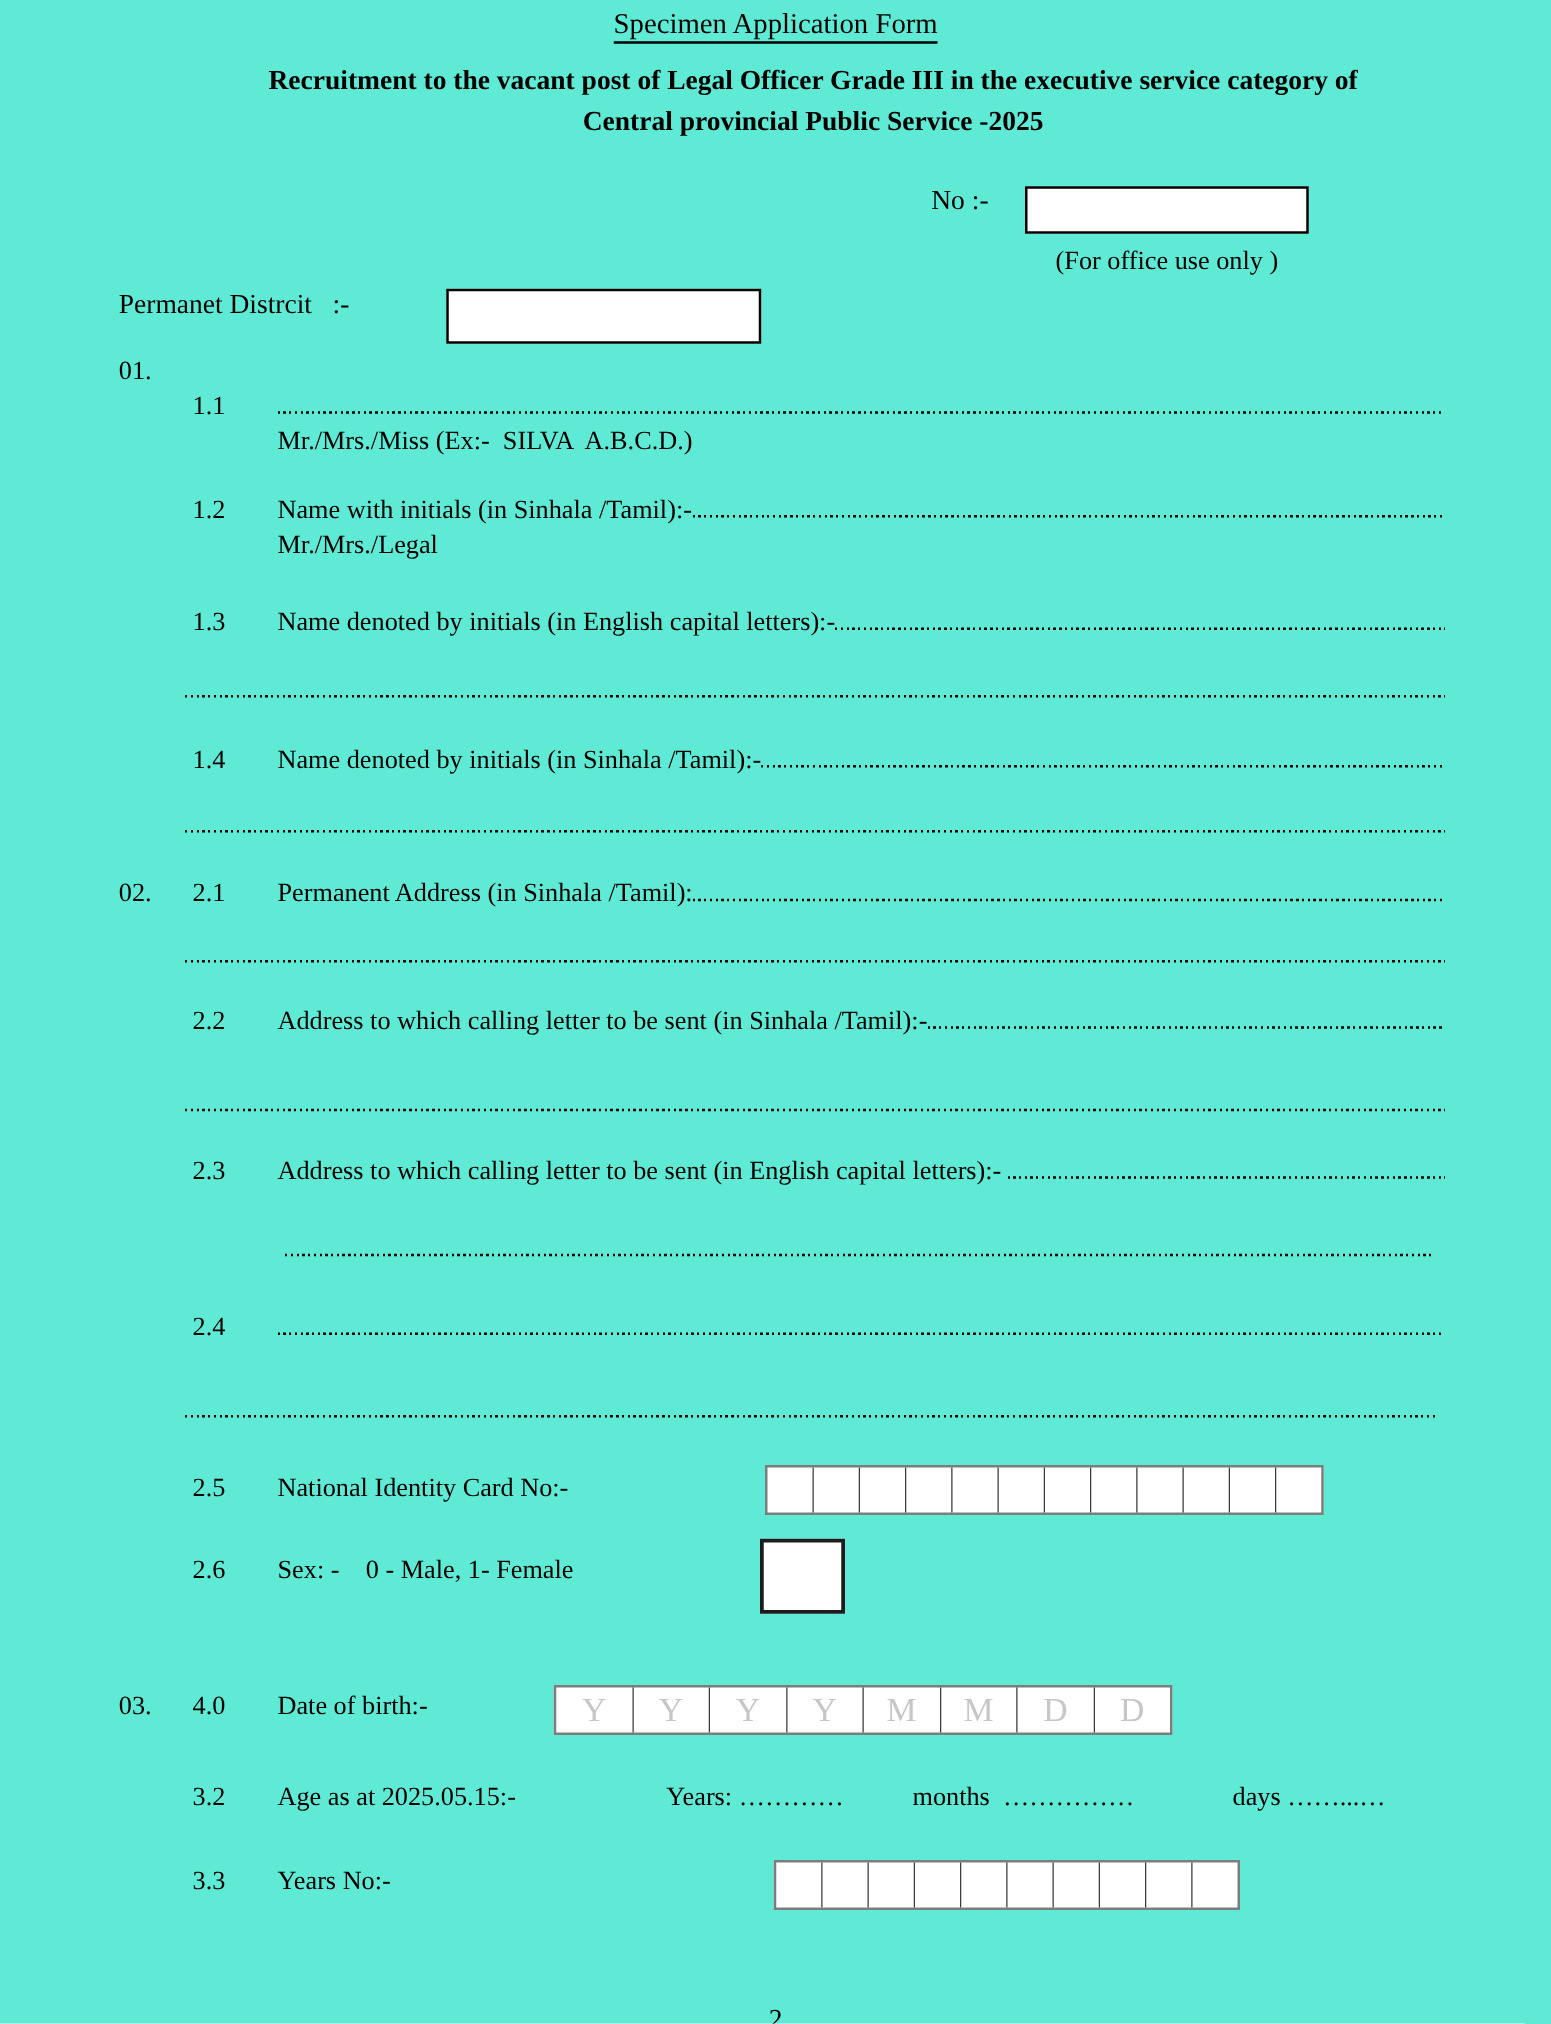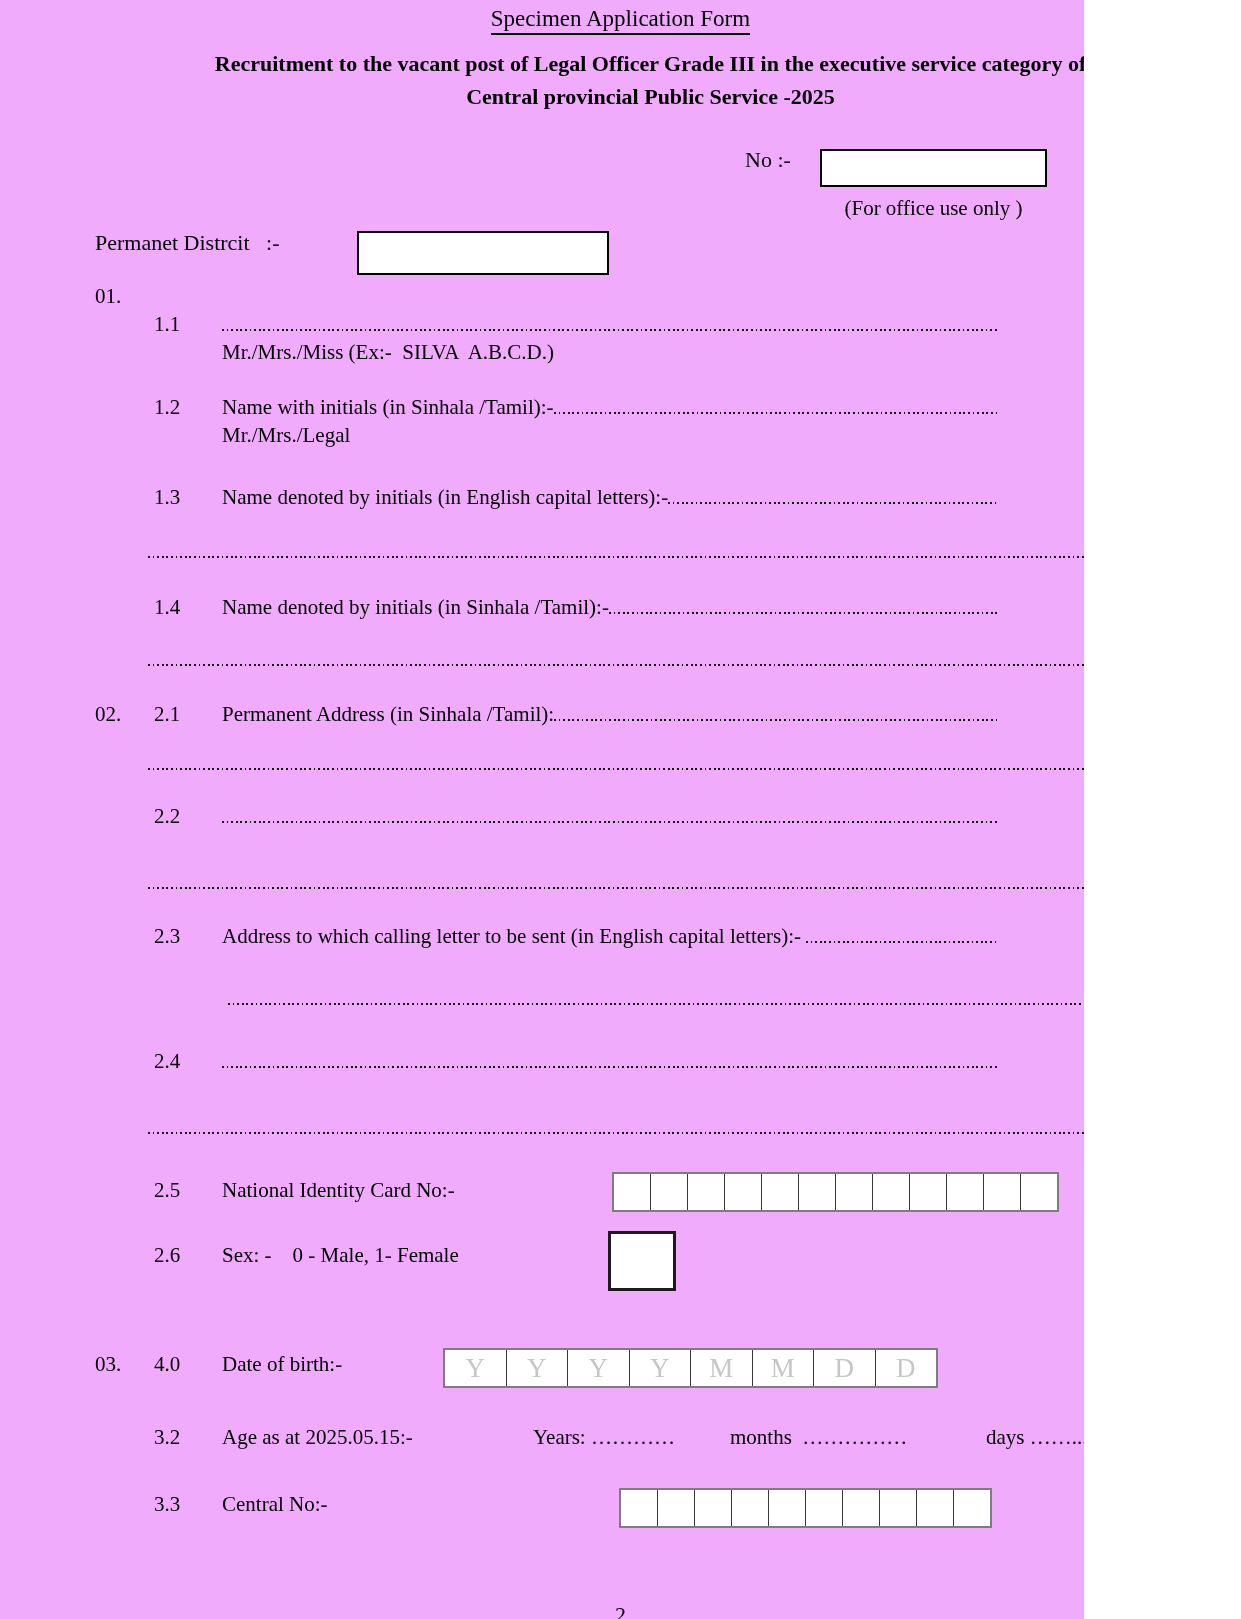--- a/index.html
+++ b/index.html
@@ -1,21 +1,21 @@
 <!DOCTYPE html>
 <html><head>
 <meta charset="utf-8">
 <style>
   html,body{margin:0;padding:0;background:#ffffff;}
   .page{
     position:relative;
-    width:1084px;
+    width:1241px;
     height:1619px;
     overflow:hidden;
-    background:#f0abfc;
+    background:#5eead4;
     color:#000;
     font-family:"Liberation Serif","DejaVu Serif",serif;
     font-size:21px;
   }
   .abs{position:absolute;}
 
   .title-wrap{top:6px;left:0;width:1241px;text-align:center;font-size:23px;}
   .title-underline{display:inline-block;border-bottom:2px solid #000;padding-bottom:1px;}
 
   .heading-wrap{top:47px;left:30px;width:1241px;text-align:center;
@@ -117,20 +117,21 @@
   <div class="secnum" style="top:701px">02.</div>
   <div class="item" style="top:701px">
     <span class="inum">2.1</span>
     <span class="ltext">Permanent Address (in Sinhala /Tamil):</span>
     <span class="dotfill"></span>
   </div>
   <div class="dotline" style="top:767px;left:148px;width:1008px"></div>
 
   <div class="item" style="top:803px">
     <span class="inum">2.2</span>
+    <span class="ltext">Address to which calling letter to be sent (in Sinhala /Tamil):-</span>
     <span class="dotfill"></span>
   </div>
   <div class="dotline" style="top:886px;left:148px;width:1008px"></div>
 
   <div class="item" style="top:923px">
     <span class="inum">2.3</span>
     <span class="ltext">Address to which calling letter to be sent (in English capital letters):- </span>
     <span class="dotfill"></span>
   </div>
   <div class="dotline" style="top:1002px;left:228px;width:917px"></div>
@@ -185,21 +186,21 @@
   <div class="item" style="top:1424px;display:block">
     <span class="age-part" style="left:0">3.2</span>
     <span class="age-part" style="left:68px">Age as at 2025.05.15:-</span>
     <span class="age-part" style="left:379px">Years: …………</span>
     <span class="age-part" style="left:576px">months  ……………</span>
     <span class="age-part" style="left:832px">days ……...…</span>
   </div>
 
   <div class="item" style="top:1491px">
     <span class="inum">3.3</span>
-    <span class="ltext">Central No:-</span>
+    <span class="ltext">Years No:-</span>
   </div>
   <div class="cellrow mobile-row">
       <div class="cell"></div>
       <div class="cell"></div>
       <div class="cell"></div>
       <div class="cell"></div>
       <div class="cell"></div>
       <div class="cell"></div>
       <div class="cell"></div>
       <div class="cell"></div>

